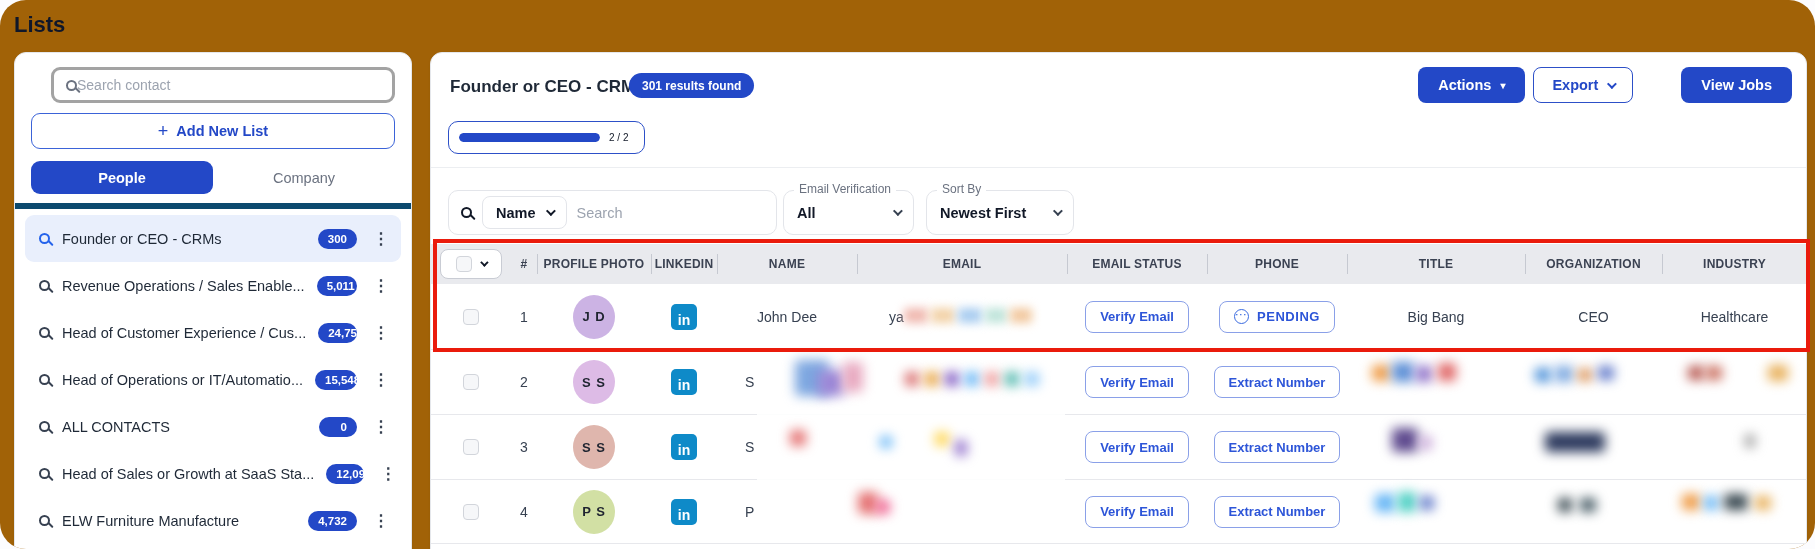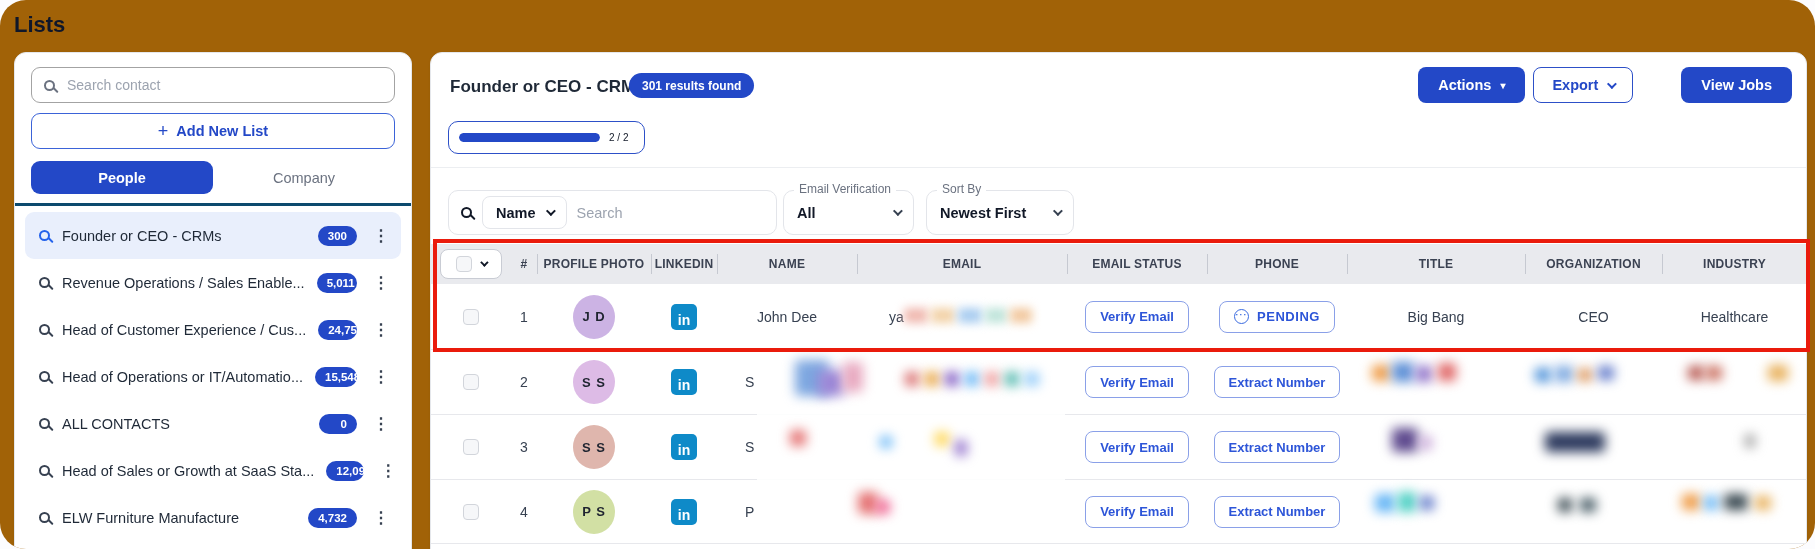--- a/index.html
+++ b/index.html
@@ -10,26 +10,26 @@
   .mag { display:inline-block; width:11px; height:11px; border:2px solid currentColor; border-radius:50%; position:relative; flex:none; }
   .mag::after { content:''; position:absolute; width:7px; height:2px; background:currentColor; transform:rotate(45deg); right:-6px; bottom:-2px; border-radius:2px; }
   .chev { display:inline-block; width:7px; height:7px; border-right:2px solid currentColor; border-bottom:2px solid currentColor; transform:rotate(45deg) translateY(-2px); }
   .pill { background:#2348c7; color:#fff; border-radius:999px; font-weight:700; }
 
   
   .page-title { position:absolute; left:14px; top:12px; font-size:22px; font-weight:800; color:#0f172a; }
 
   
   .sidebar { position:absolute; left:14px; top:52px; width:398px; height:520px; background:#fff; border:1px solid #e5e7eb; border-radius:12px; box-shadow:0 1px 3px rgba(16,24,40,.06); padding:14px 16px 0; }
-  .side-search { display:flex; align-items:center; gap:12px; height:36px; border:1px solid #a3a3a3; border-radius:9px; padding:0 12px; color:#6b7280; background:#fff; }
+  .side-search { display:flex; align-items:center; height:36px; border:3px solid #a3a3a3; border-radius:9px; padding:0 12px; color:#6b7280; background:#fff;margin-left:20px; }
   .side-search input { border:none; outline:none; flex:1; font-size:14px; color:#374151; font-family:inherit; background:transparent; }
   .side-search input::placeholder { color:#9ca3af; }
   .add-list-btn { margin-top:10px; width:100%; height:36px; background:#fff; border:1px solid #3b63d8; border-radius:9px; color:#2348c7; font-weight:700; font-size:14.5px; display:flex; align-items:center; justify-content:center; gap:8px; cursor:pointer; font-family:inherit; }
   .add-list-btn .plus { font-size:18px; font-weight:400; line-height:1; }
-  .tabs { margin:12px -16px 0; padding:0 16px 9px; display:flex; align-items:center; border-bottom:3px solid #0c4a6e; }
+  .tabs { margin:12px -16px 0; padding:0 16px 9px; display:flex; align-items:center; border-bottom:6px solid #0c4a6e; }
   .tab { flex:1; height:33px; border:none; background:transparent; border-radius:9px; font-size:14.5px; color:#6b7280; font-weight:400; cursor:pointer; font-family:inherit; }
   .tab.active { background:#2348c7; color:#fff; font-weight:700; }
   .list-items { margin:6px -6px 0; }
   .list-item { display:flex; align-items:center; gap:12px; height:47px; padding:0 8px 0 14px; border-radius:9px; cursor:pointer; }
   .list-item.selected { background:#e9effc; }
   .list-item .mag { color:#374151; }
   .list-item.selected .mag { color:#2563eb; }
   .li-label { font-size:14.5px; color:#1f2937; white-space:nowrap; }
   .count-badge { margin-left:auto; min-width:38px; text-align:right; padding:4px 10px; font-size:11.5px; }
   .kebab { font-size:16px; font-weight:700; color:#374151; padding:0 4px; cursor:pointer; }

